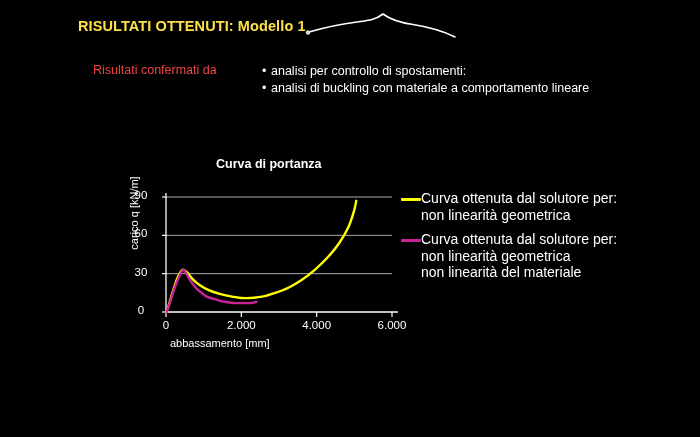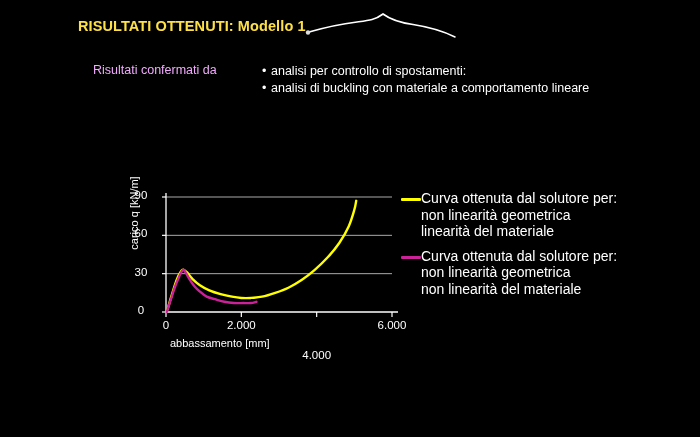--- a/index.html
+++ b/index.html
@@ -44,21 +44,21 @@
     width: 165px;
     height: 38px;
   }
 
   
   #lead-text {
     position: absolute;
     left: 93px;
     top: 63px;
     font-size: 12.5px;
-    color: #f0abfc;
+    color: #ef4444;
     white-space: nowrap;
   }
   #bullets {
     position: absolute;
     left: 262px;
     top: 63px;
     font-size: 12.5px;
     color: #ffffff;
   }
   .bullet-row {
@@ -174,20 +174,21 @@
 
   <div id="lead-text">Risultati confermati da</div>
 
   <div id="bullets">
     <span class="bullet-row"><span class="bullet-dot">•</span><span>analisi per controllo di spostamenti:</span></span>
     <span class="bullet-row"><span class="bullet-dot">•</span><span>analisi di buckling con materiale a comportamento lineare</span></span>
   </div>
 
   <div id="chart">
 
+    <div id="chart-title">Curva di portanza</div>
 
     <svg id="plot-svg" viewBox="0 0 300 225" xmlns="http://www.w3.org/2000/svg">
       <g id="gridlines">
           <line x1="56" x2="282" y1="128.66666666666669" y2="128.66666666666669" stroke="#aaaaaa" stroke-width="1"></line>
           <line x1="56" x2="282" y1="90.33333333333334" y2="90.33333333333334" stroke="#aaaaaa" stroke-width="1"></line>
           <line x1="56" x2="282" y1="52" y2="52" stroke="#aaaaaa" stroke-width="1"></line>
         </g>
       <g id="axes">
           <line x1="56" x2="56" y1="48" y2="167" stroke="#ffffff" stroke-width="1.3"></line>
           <line x1="56" x2="288" y1="167" y2="167" stroke="#ffffff" stroke-width="1.3"></line>
@@ -210,35 +211,34 @@
 
     <div id="ytick-labels">
         <div class="ytick" style="left: 14px; top: 159px;">0</div>
         <div class="ytick" style="left: 14px; top: 120.667px;">30</div>
         <div class="ytick" style="left: 14px; top: 82.3333px;">60</div>
         <div class="ytick" style="left: 14px; top: 44px;">90</div>
       </div>
     <div id="xtick-labels">
         <div class="xtick" style="left: 26px; top: 174px;">0</div>
         <div class="xtick" style="left: 101.333px; top: 174px;">2.000</div>
-        <div class="xtick" style="left: 176.667px; top: 174px; margin-top: 30px;">4.000</div>
+        <div class="xtick" style="left: 176.667px; top: 174px;">4.000</div>
         <div class="xtick" style="left: 252px; top: 174px;">6.000</div>
       </div>
 
     <div id="ylabel">carico q [kN/m]</div>
     <div id="xlabel">abbassamento [mm]</div>
   </div>
 
   <div id="legend">
       <div class="legend-entry">
         <span class="legend-swatch" style="background: rgb(255, 255, 0);"></span>
         <div class="legend-lines">
           <div>Curva ottenuta dal solutore per:</div>
           <div>non linearità geometrica</div>
-          <div>linearità del materiale</div>
         </div>
       </div>
       <div class="legend-entry">
         <span class="legend-swatch" style="background: rgb(204, 34, 153);"></span>
         <div class="legend-lines">
           <div>Curva ottenuta dal solutore per:</div>
           <div>non linearità geometrica</div>
           <div>non linearità del materiale</div>
         </div>
       </div>

